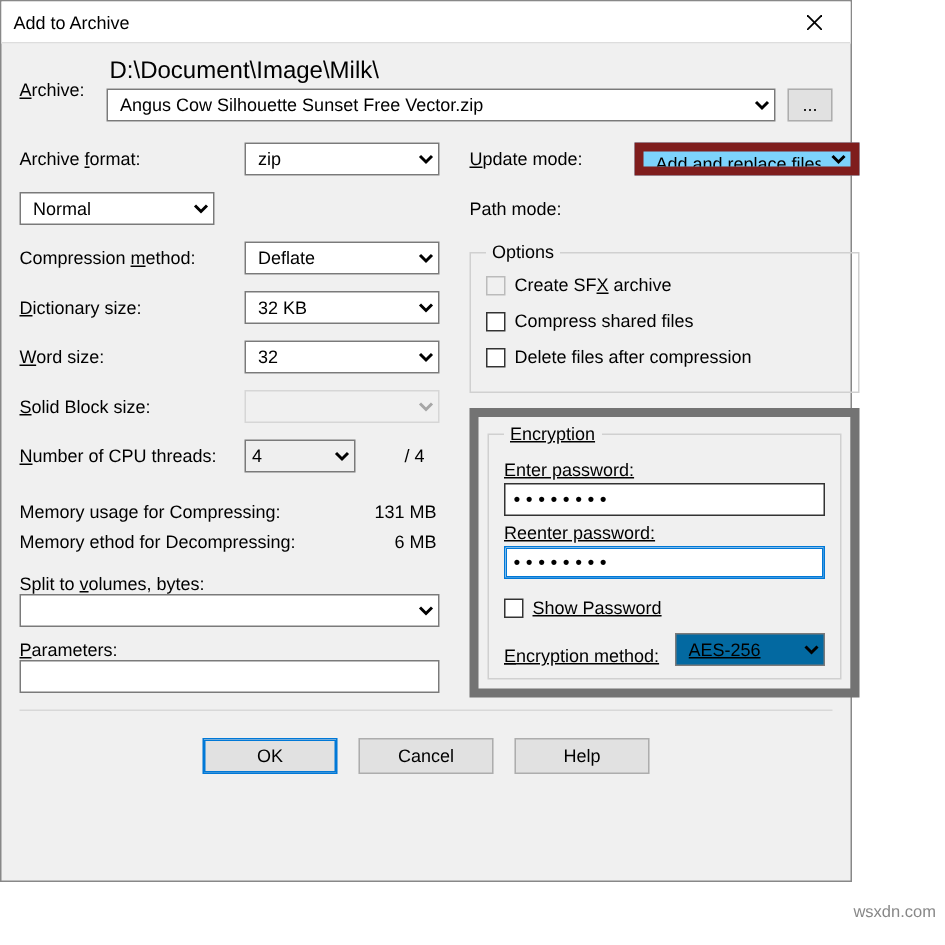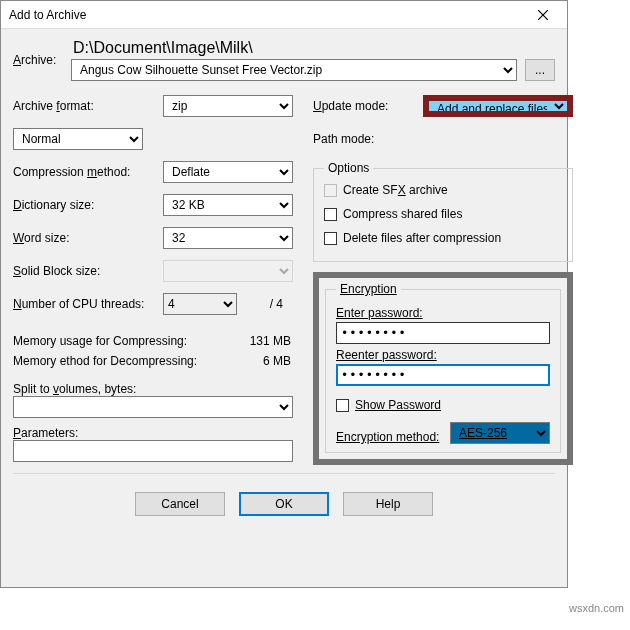--- a/index.html
+++ b/index.html
@@ -166,25 +166,25 @@
               <span><span style="text-decoration:underline">E</span>ncryption method:</span>
               <select class="enc-combo"><option>AES-256</option></select>
             </div>
           </fieldset>
         </div>
       </div>
     </div>
 
     <div class="hr"></div>
     <div class="buttons">
+      <div class="btn primary">
+          <span>OK</span>
+        </div>
       <div class="btn">
           <span>Cancel</span>
-        </div>
-      <div class="btn primary">
-          <span>OK</span>
         </div>
       <div class="btn">
           <span>Help</span>
         </div>
     </div>
 
   </div>
 </div>
 
 <div class="watermark">wsxdn.com</div>

